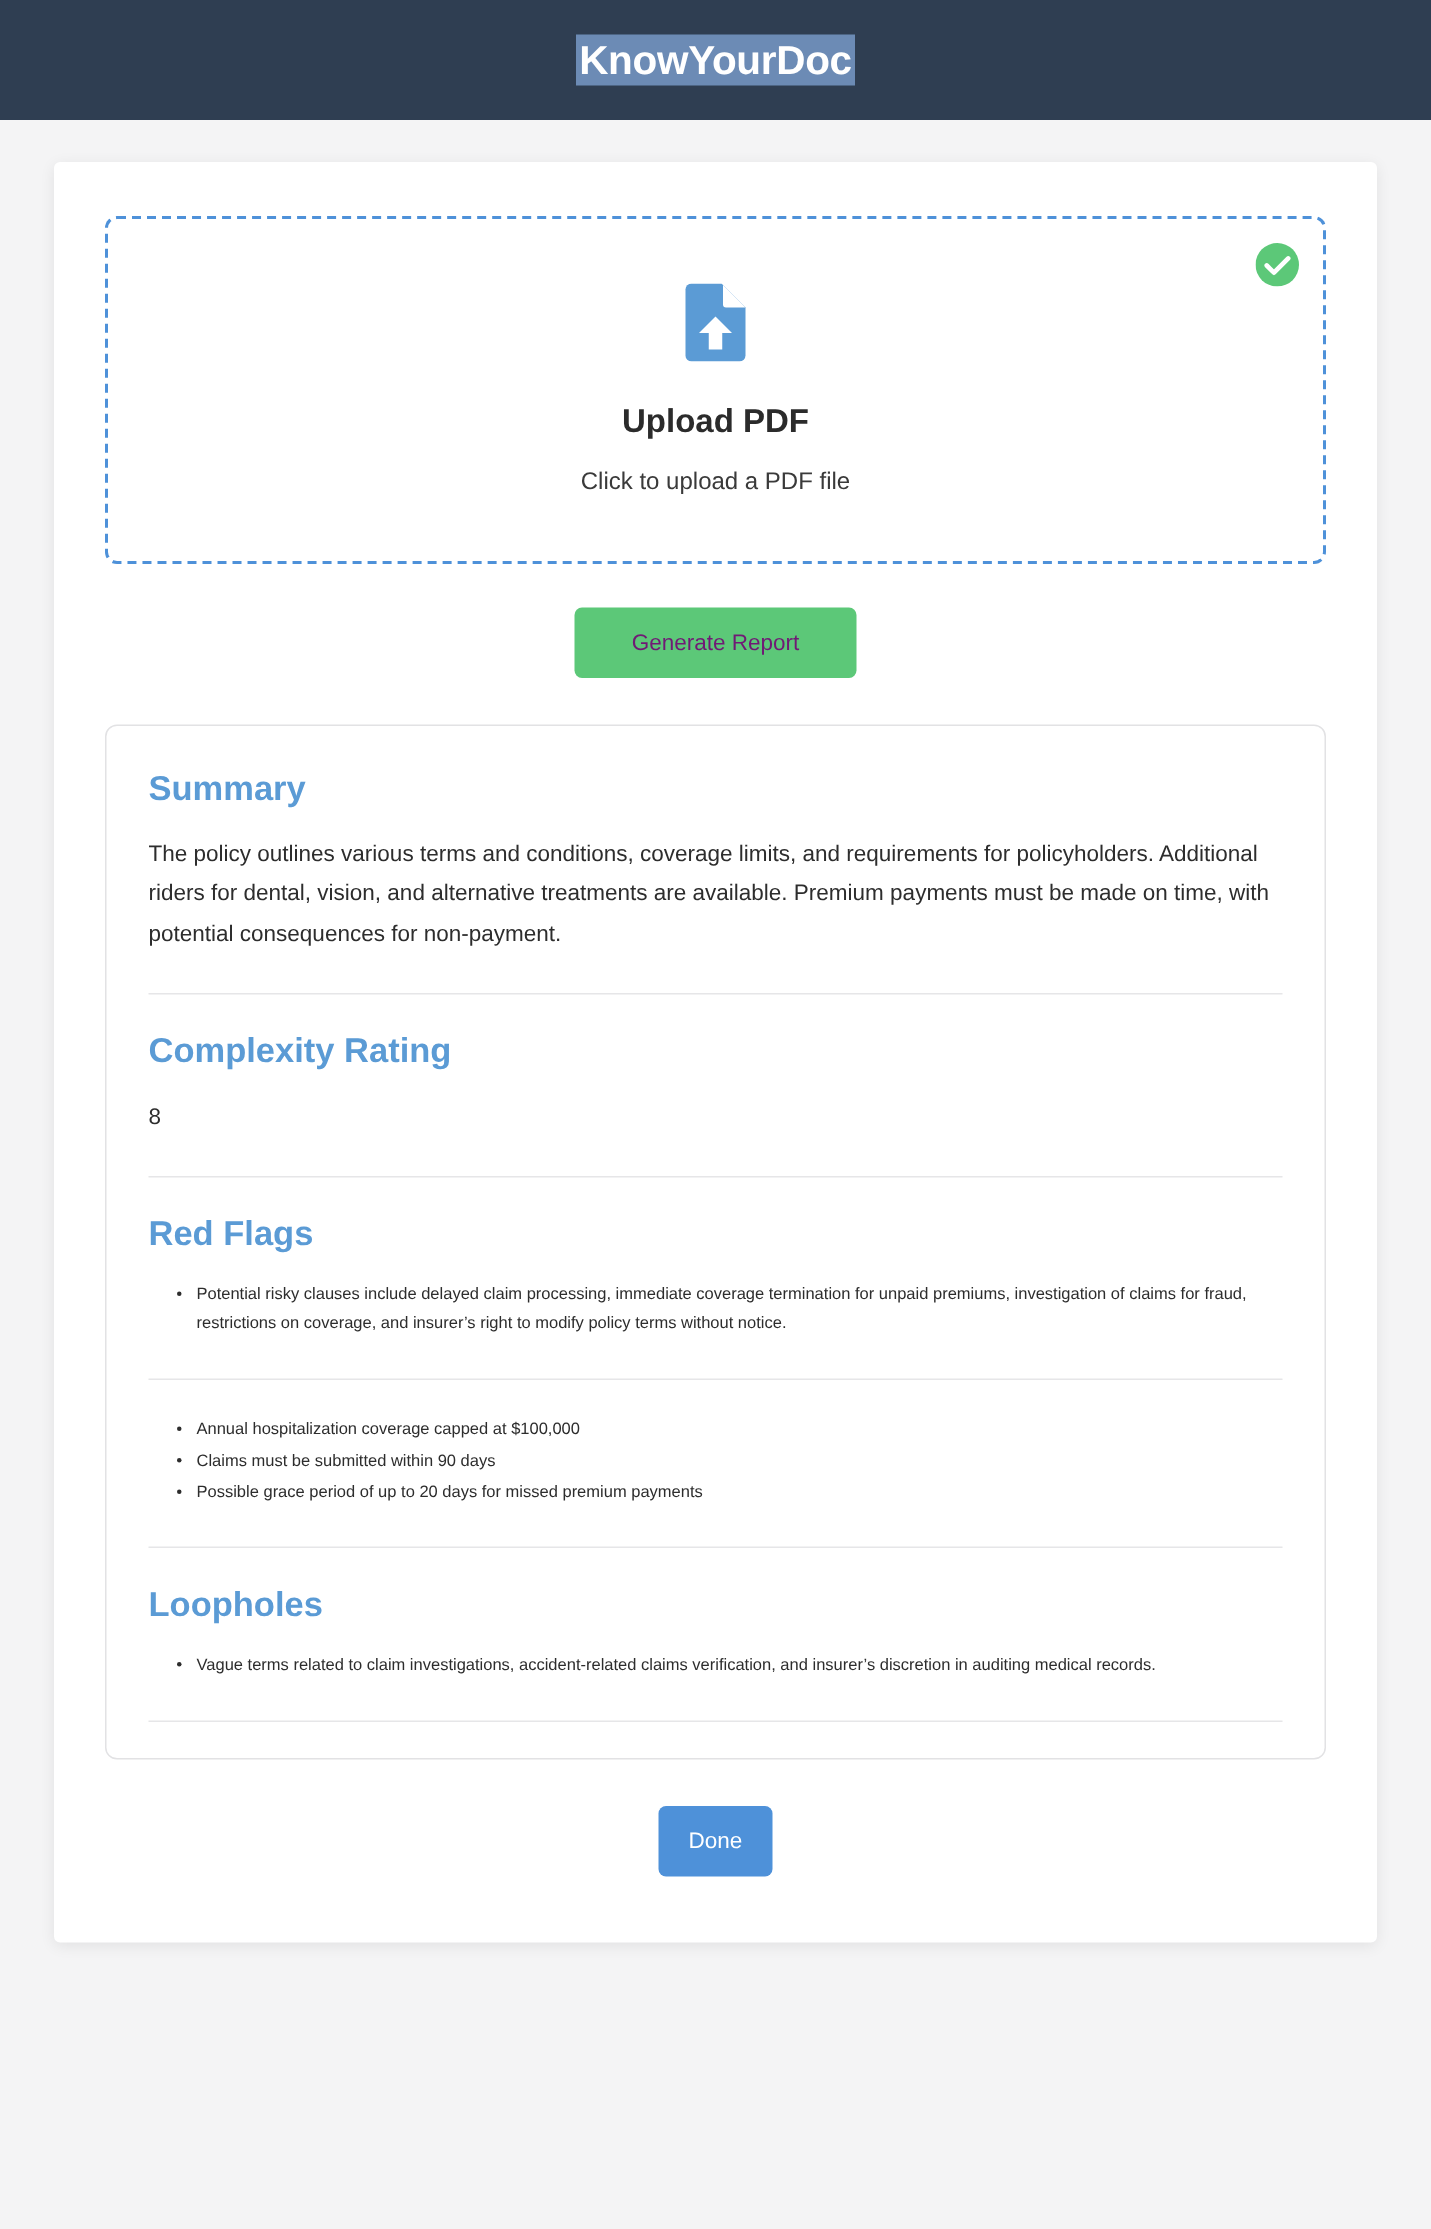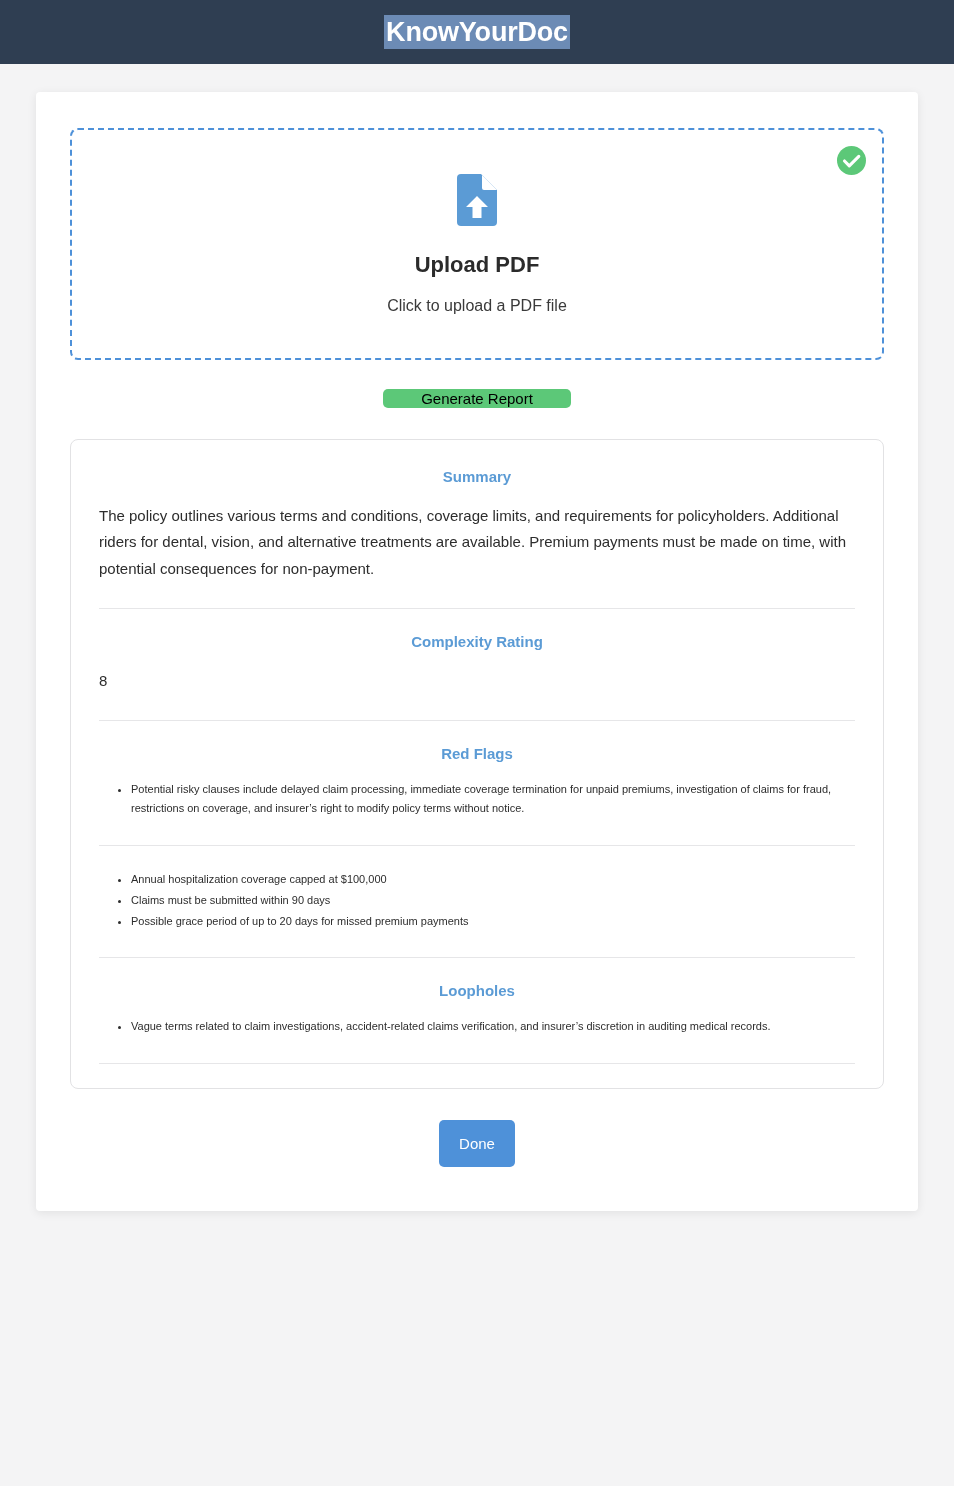--- a/index.html
+++ b/index.html
@@ -6,21 +6,21 @@
 
   html, body {
     width: 954px;
     height: 1486px;
     background: #f4f4f5;
     font-family: "Liberation Sans", sans-serif;
   }
 
   
   .topbar {
-    height: 64px;
+    height: 80px;
     background: #2f3e52;
     display: flex;
     align-items: center;
     justify-content: center;
   }
   .topbar-title {
     font-size: 27px;
     font-weight: bold;
     color: #ffffff;
     background: #6c8bb5;   
@@ -74,42 +74,41 @@
   }
 
   
   .gen-row {
     display: flex;
     justify-content: center;
     margin-top: 29px;
   }
   .btn-generate {
     background: #5cc878;
-    color: #000000;
+    color: #701a75;
     border: none;
     border-radius: 5px;
     font-size: 15px;
     font-family: "Liberation Sans", sans-serif;
-    padding: 1px 38px;
+    padding: 15px 38px;
     cursor: pointer;
   }
 
   
   .report {
     margin-top: 31px;
     border: 1px solid #e2e2e4;
     border-radius: 8px;
     padding: 28px 28px 10px 28px;
   }
   .sec-title {
     color: #5b9bd5;
-    font-size: 15px;
+    font-size: 23px;
     font-weight: bold;
     margin-bottom: 18px;
-    text-align: center;
   }
   .sec-body {
     font-size: 15px;
     color: #2d2d2d;
     line-height: 1.75;
   }
   .sec-list {
     font-size: 11px;
     color: #2d2d2d;
     line-height: 1.75;

